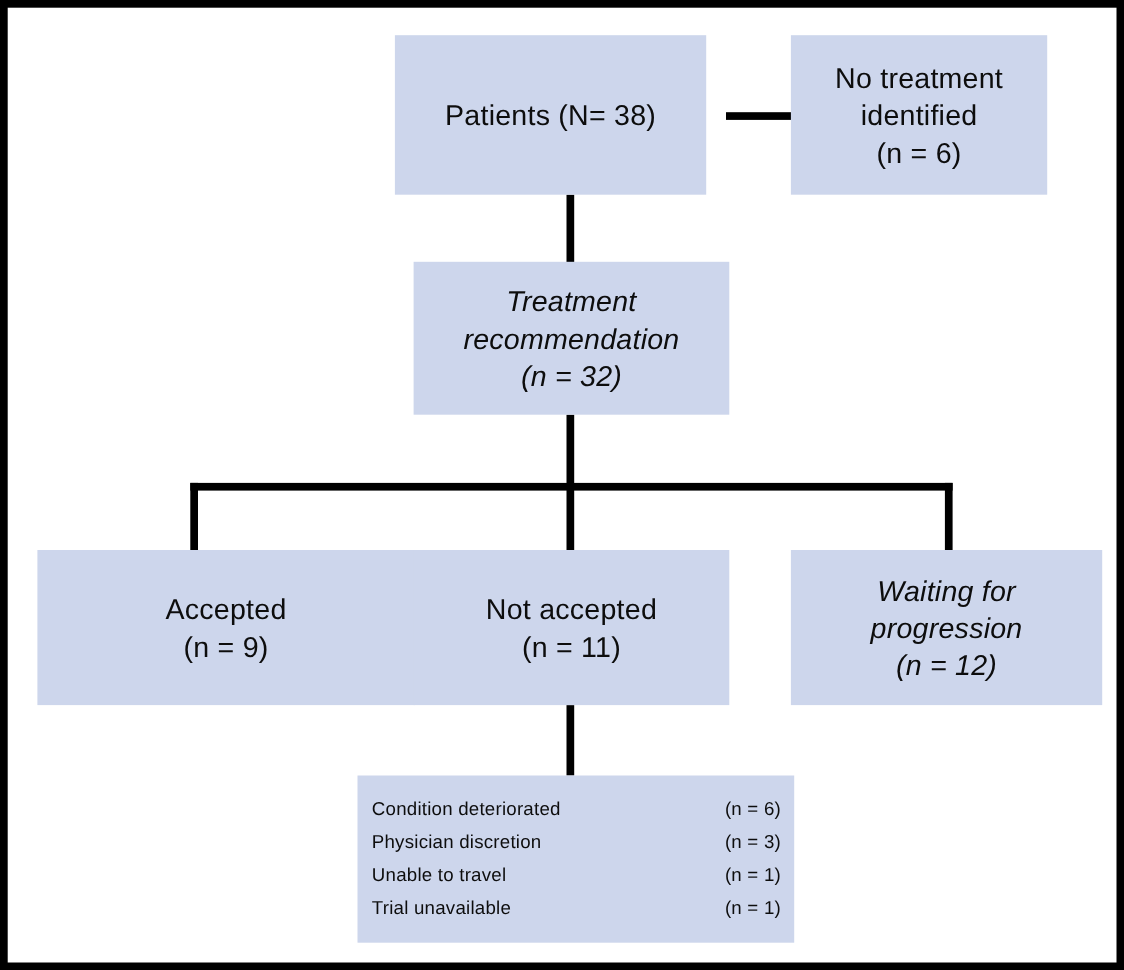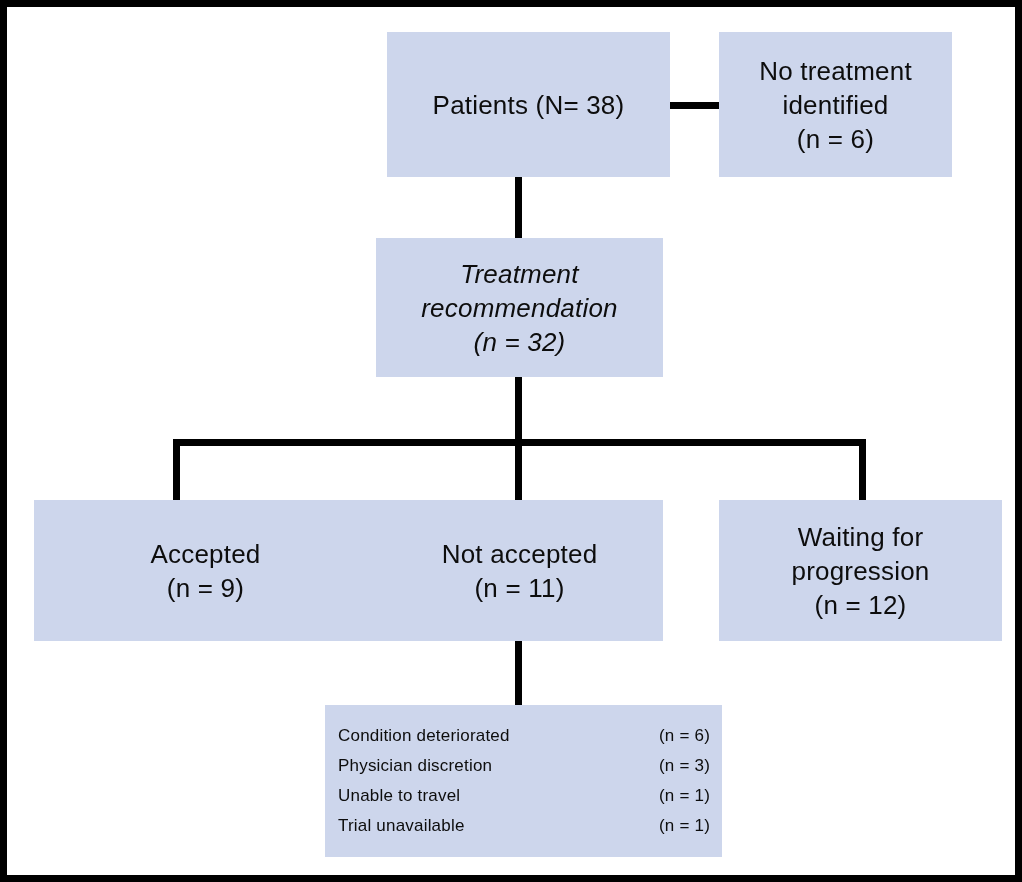--- a/index.html
+++ b/index.html
@@ -26,26 +26,26 @@
     justify-content: center;
     align-items: center;
     text-align: center;
     font-size: 26px;
     line-height: 34px;
     letter-spacing: 0.2px;
   }
   .node .txt { white-space: nowrap; }
 
   
-  .b-patients      { left: 380px; top: 25px;  width: 283px; height: 145px; }
+  .b-patients      { left: 352px; top: 25px;  width: 283px; height: 145px; }
   .b-no-treatment  { left: 712px; top: 25px;  width: 233px; height: 145px; }
   .b-treatment     { left: 369px; top: 231px; width: 287px; height: 139px; font-style: italic; }
   .b-accepted      { left: 27px;  top: 493px; width: 343px; height: 141px; text-align: right; }
   .b-not-accepted  { left: 369px; top: 493px; width: 287px; height: 141px; }
-  .b-waiting       { left: 712px; top: 493px; width: 283px; height: 141px; }
+  .b-waiting       { left: 712px; top: 493px; width: 283px; height: 141px; font-style: italic; }
   .b-reasons {
     left: 318px; top: 698px; width: 397px; height: 152px;
     align-items: stretch;
     text-align: left;
     font-size: 17px;
     line-height: 30px;
     padding: 0 12px 0 13px;
     box-sizing: border-box;
   }
   .reason-row {

